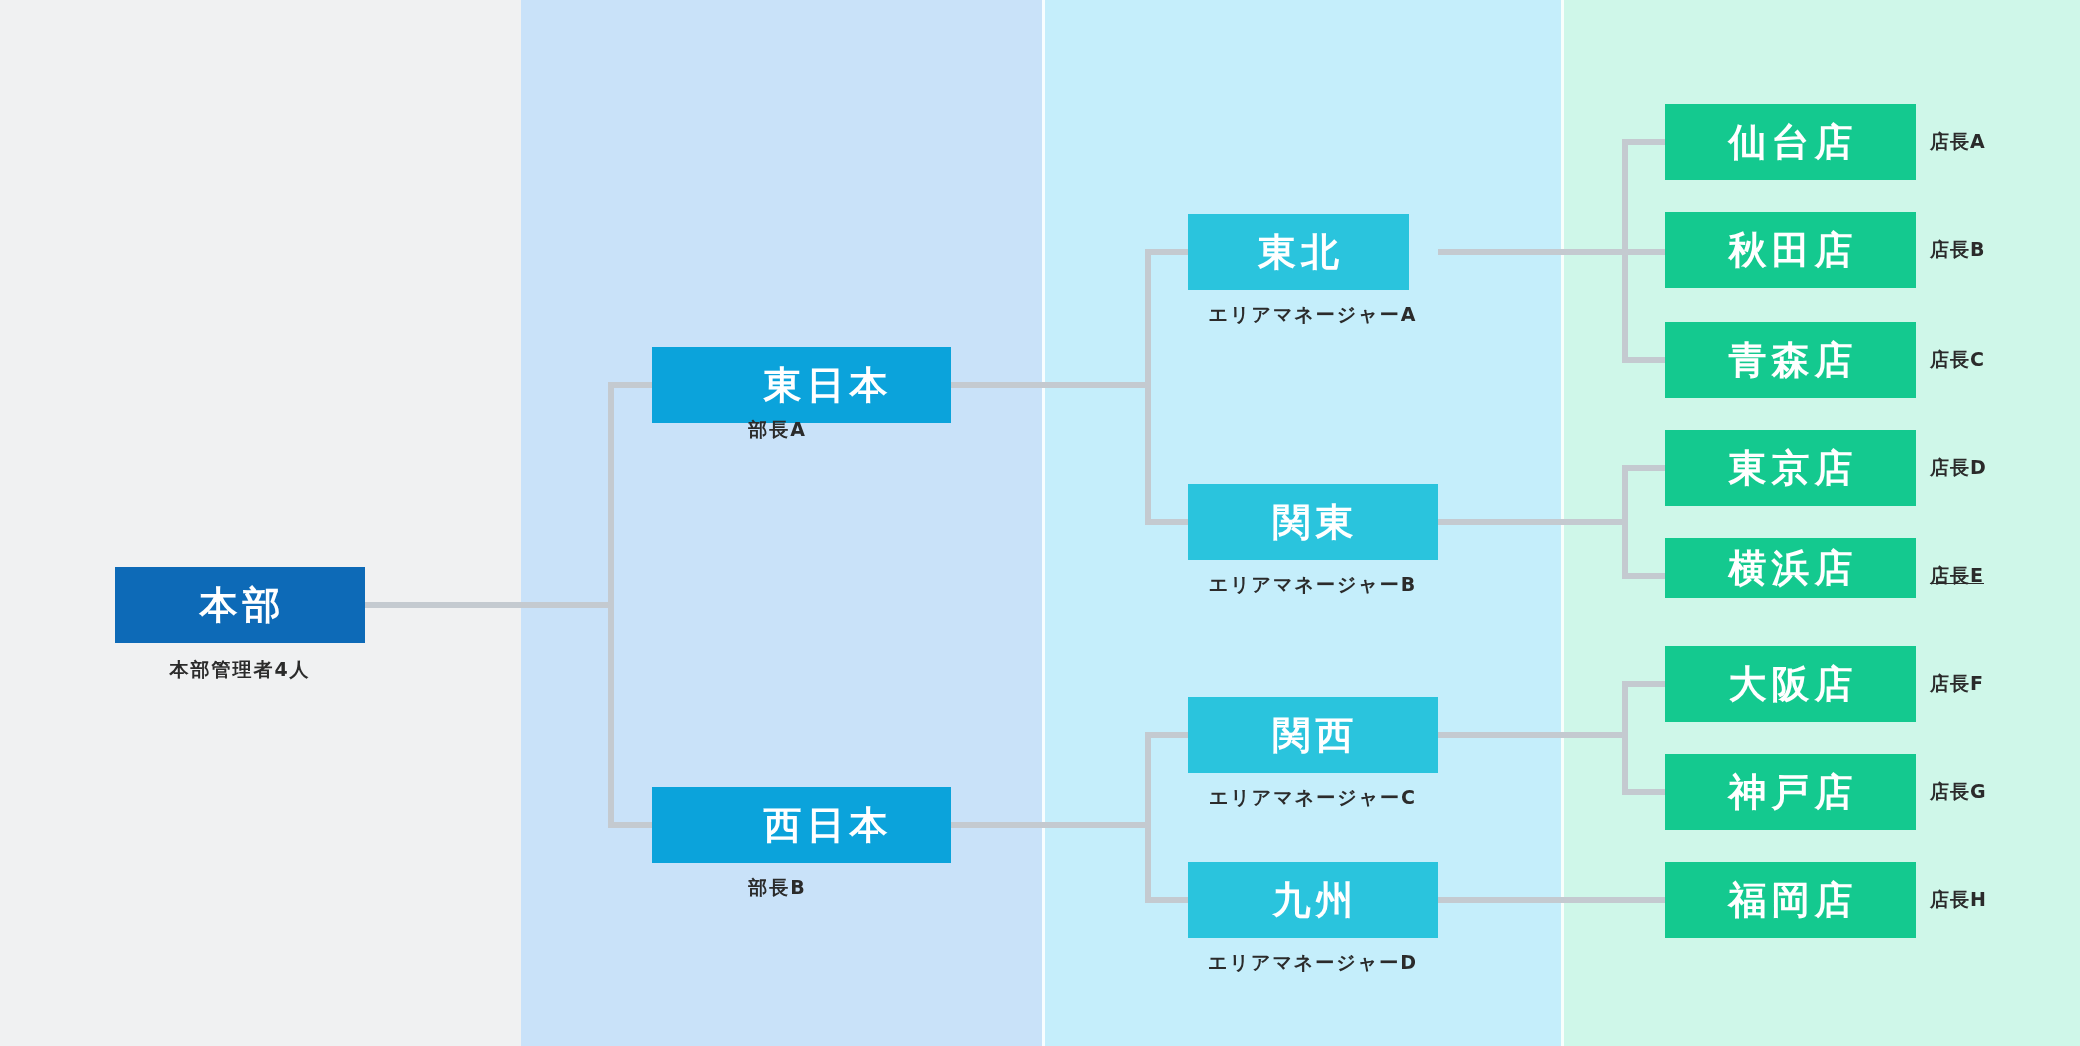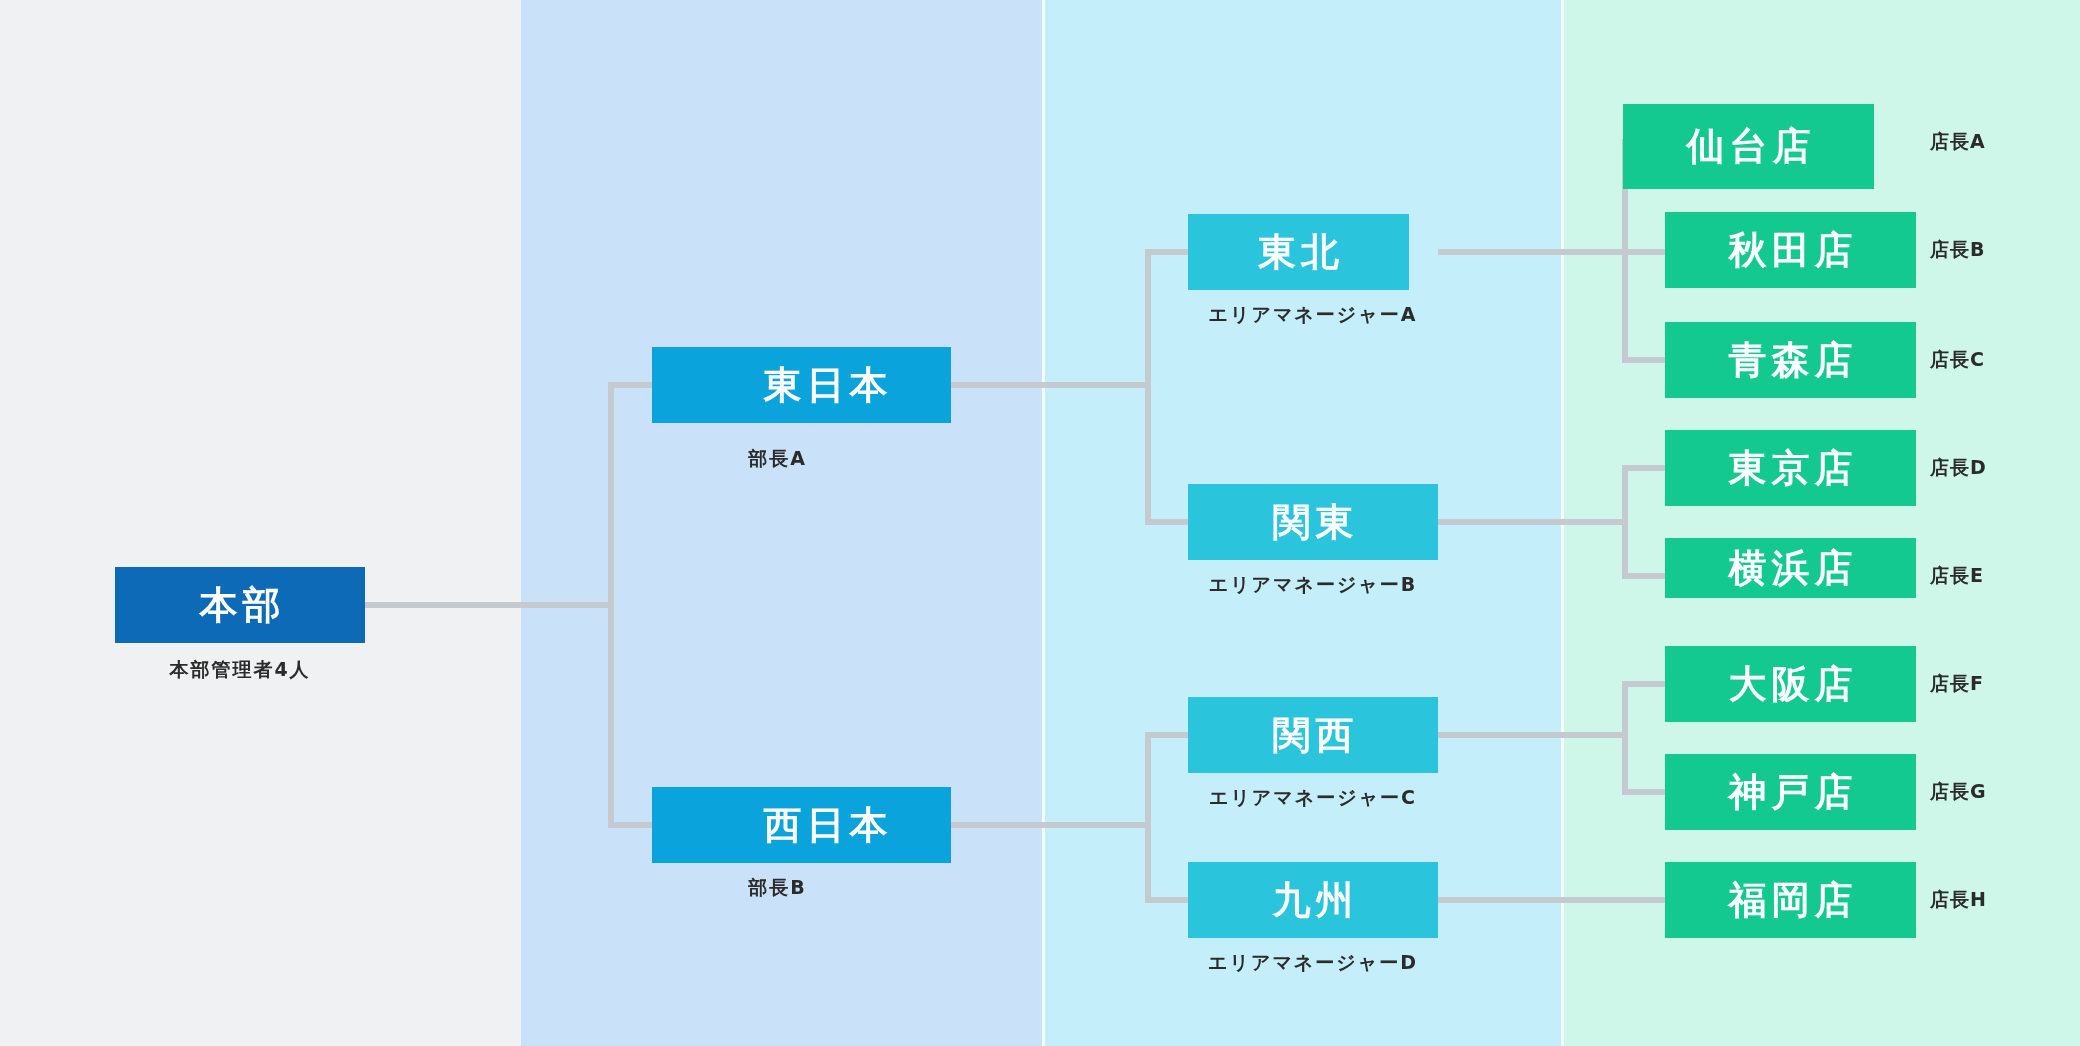--- a/index.html
+++ b/index.html
@@ -79,51 +79,51 @@
     <path d="M1438 252 H1665 M1665 142 H1625 V360 H1665"></path>
     <path d="M1438 522 H1625 M1665 468 H1625 V576 H1665"></path>
     <path d="M1438 735 H1625 M1665 684 H1625 V792 H1665"></path>
     <path d="M1438 900 H1665"></path>
   </svg>
 
   <div class="node hq" style="left:115px; top:567px; width:250px; height:76px;">本部</div>
   <div class="sublabel" style="left:100px; top:652px; width:280px; height:36px;">本部管理者4人</div>
 
   <div class="node region" style="left:652px; top:347px; width:251px; height:76px;">東日本</div>
-  <div class="sublabel" style="left:652px; top:441px; width:251px; height:36px;">部長A</div>
+  <div class="sublabel" style="left:652px; top:412px; width:251px; height:36px;">部長A</div>
 
   <div class="node region" style="left:652px; top:787px; width:251px; height:76px;">西日本</div>
   <div class="sublabel" style="left:652px; top:870px; width:251px; height:36px;">部長B</div>
 
   <div class="node area" style="left:1188px; top:214px; width:221px; height:76px;">東北</div>
   <div class="sublabel" style="left:1163px; top:297px; width:300px; height:36px;">エリアマネージャーA</div>
 
   <div class="node area" style="left:1188px; top:484px; width:250px; height:76px;">関東</div>
   <div class="sublabel" style="left:1163px; top:567px; width:300px; height:36px;">エリアマネージャーB</div>
 
   <div class="node area" style="left:1188px; top:697px; width:250px; height:76px;">関西</div>
   <div class="sublabel" style="left:1163px; top:780px; width:300px; height:36px;">エリアマネージャーC</div>
 
   <div class="node area" style="left:1188px; top:862px; width:250px; height:76px;">九州</div>
   <div class="sublabel" style="left:1163px; top:945px; width:300px; height:36px;">エリアマネージャーD</div>
 
-  <div class="node store" style="left:1623px; top:104px; width:251px; height:85px;">仙台店</div>
+  <div class="node store" style="left:1665px; top:104px; width:251px; height:76px;">仙台店</div>
   <div class="sublabel side" style="left:1930px; top:104px; width:145px; height:76px;">店長A</div>
 
   <div class="node store" style="left:1665px; top:212px; width:251px; height:76px;">秋田店</div>
   <div class="sublabel side" style="left:1930px; top:212px; width:145px; height:76px;">店長B</div>
 
   <div class="node store" style="left:1665px; top:322px; width:251px; height:76px;">青森店</div>
   <div class="sublabel side" style="left:1930px; top:322px; width:145px; height:76px;">店長C</div>
 
   <div class="node store" style="left:1665px; top:430px; width:251px; height:76px;">東京店</div>
   <div class="sublabel side" style="left:1930px; top:430px; width:145px; height:76px;">店長D</div>
 
   <div class="node store" style="left:1665px; top:538px; width:251px; height:60px;">横浜店</div>
-  <div class="sublabel side" style="left:1930px; top:538px; width:145px; height:76px;">店長E</div>
+  <div class="sublabel side" style="left:1930px; top:538px; width:145px; height:76px;text-decoration:underline;">店長E</div>
 
   <div class="node store" style="left:1665px; top:646px; width:251px; height:76px;">大阪店</div>
   <div class="sublabel side" style="left:1930px; top:646px; width:145px; height:76px;">店長F</div>
 
   <div class="node store" style="left:1665px; top:754px; width:251px; height:76px;">神戸店</div>
   <div class="sublabel side" style="left:1930px; top:754px; width:145px; height:76px;">店長G</div>
 
   <div class="node store" style="left:1665px; top:862px; width:251px; height:76px;">福岡店</div>
   <div class="sublabel side" style="left:1930px; top:862px; width:145px; height:76px;">店長H</div>
 

